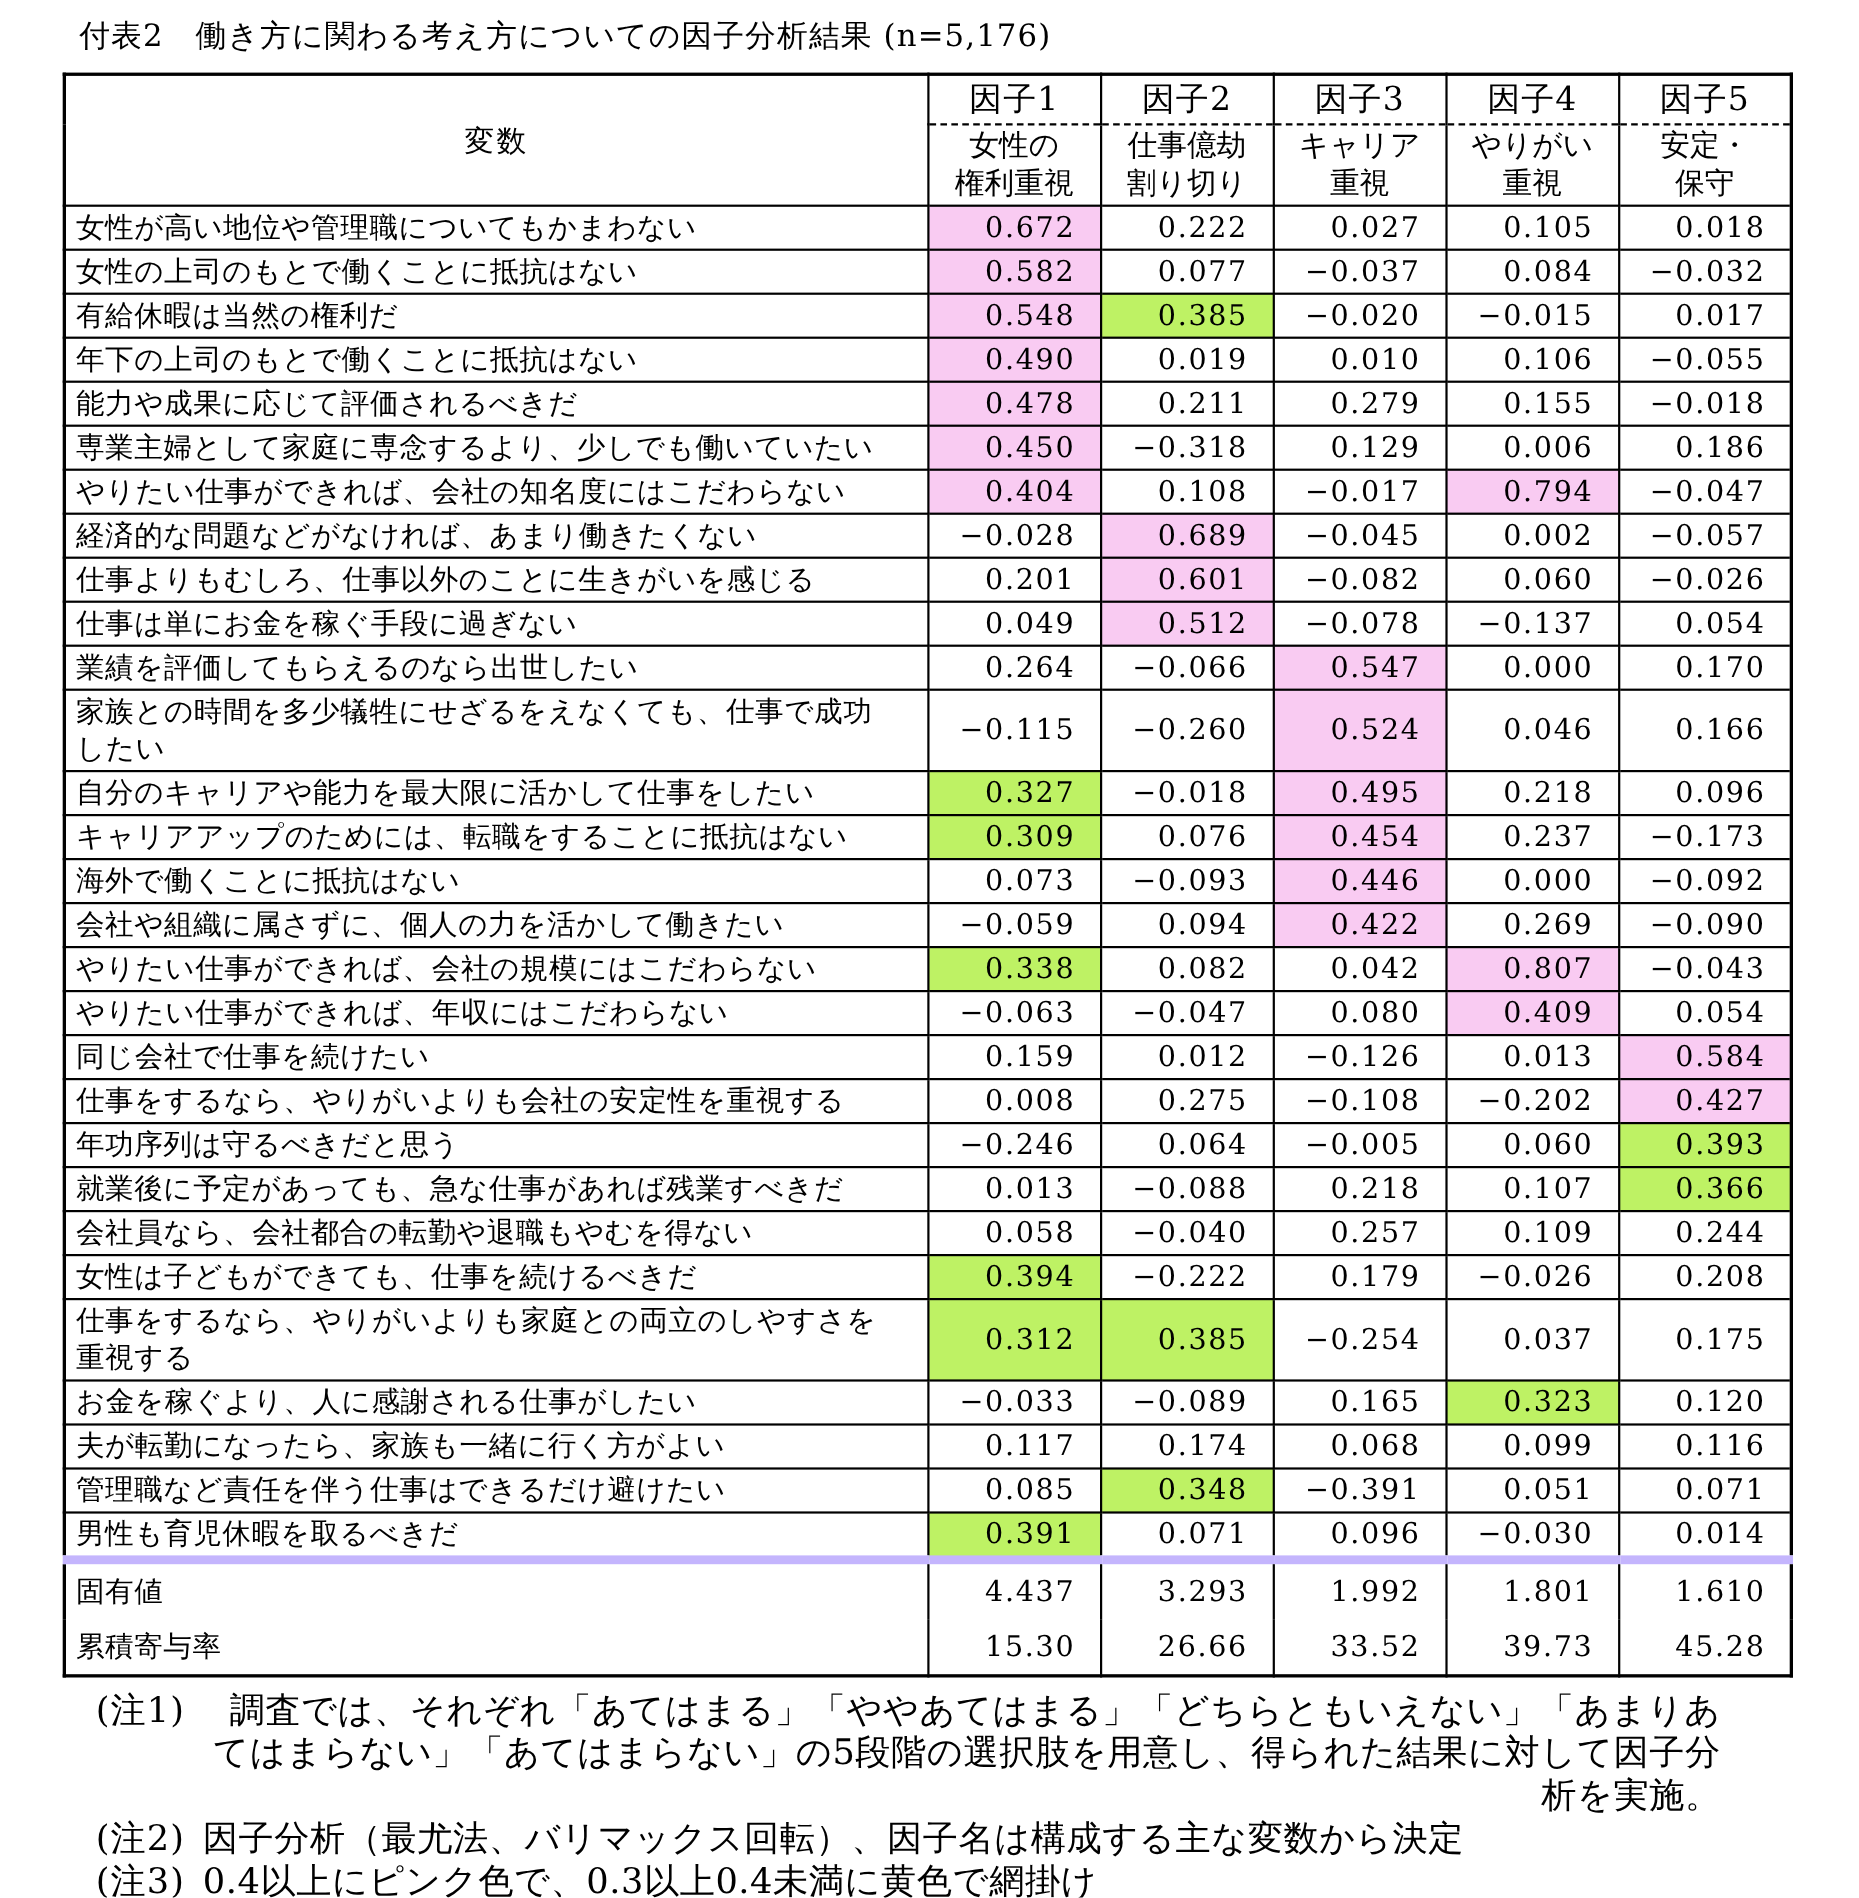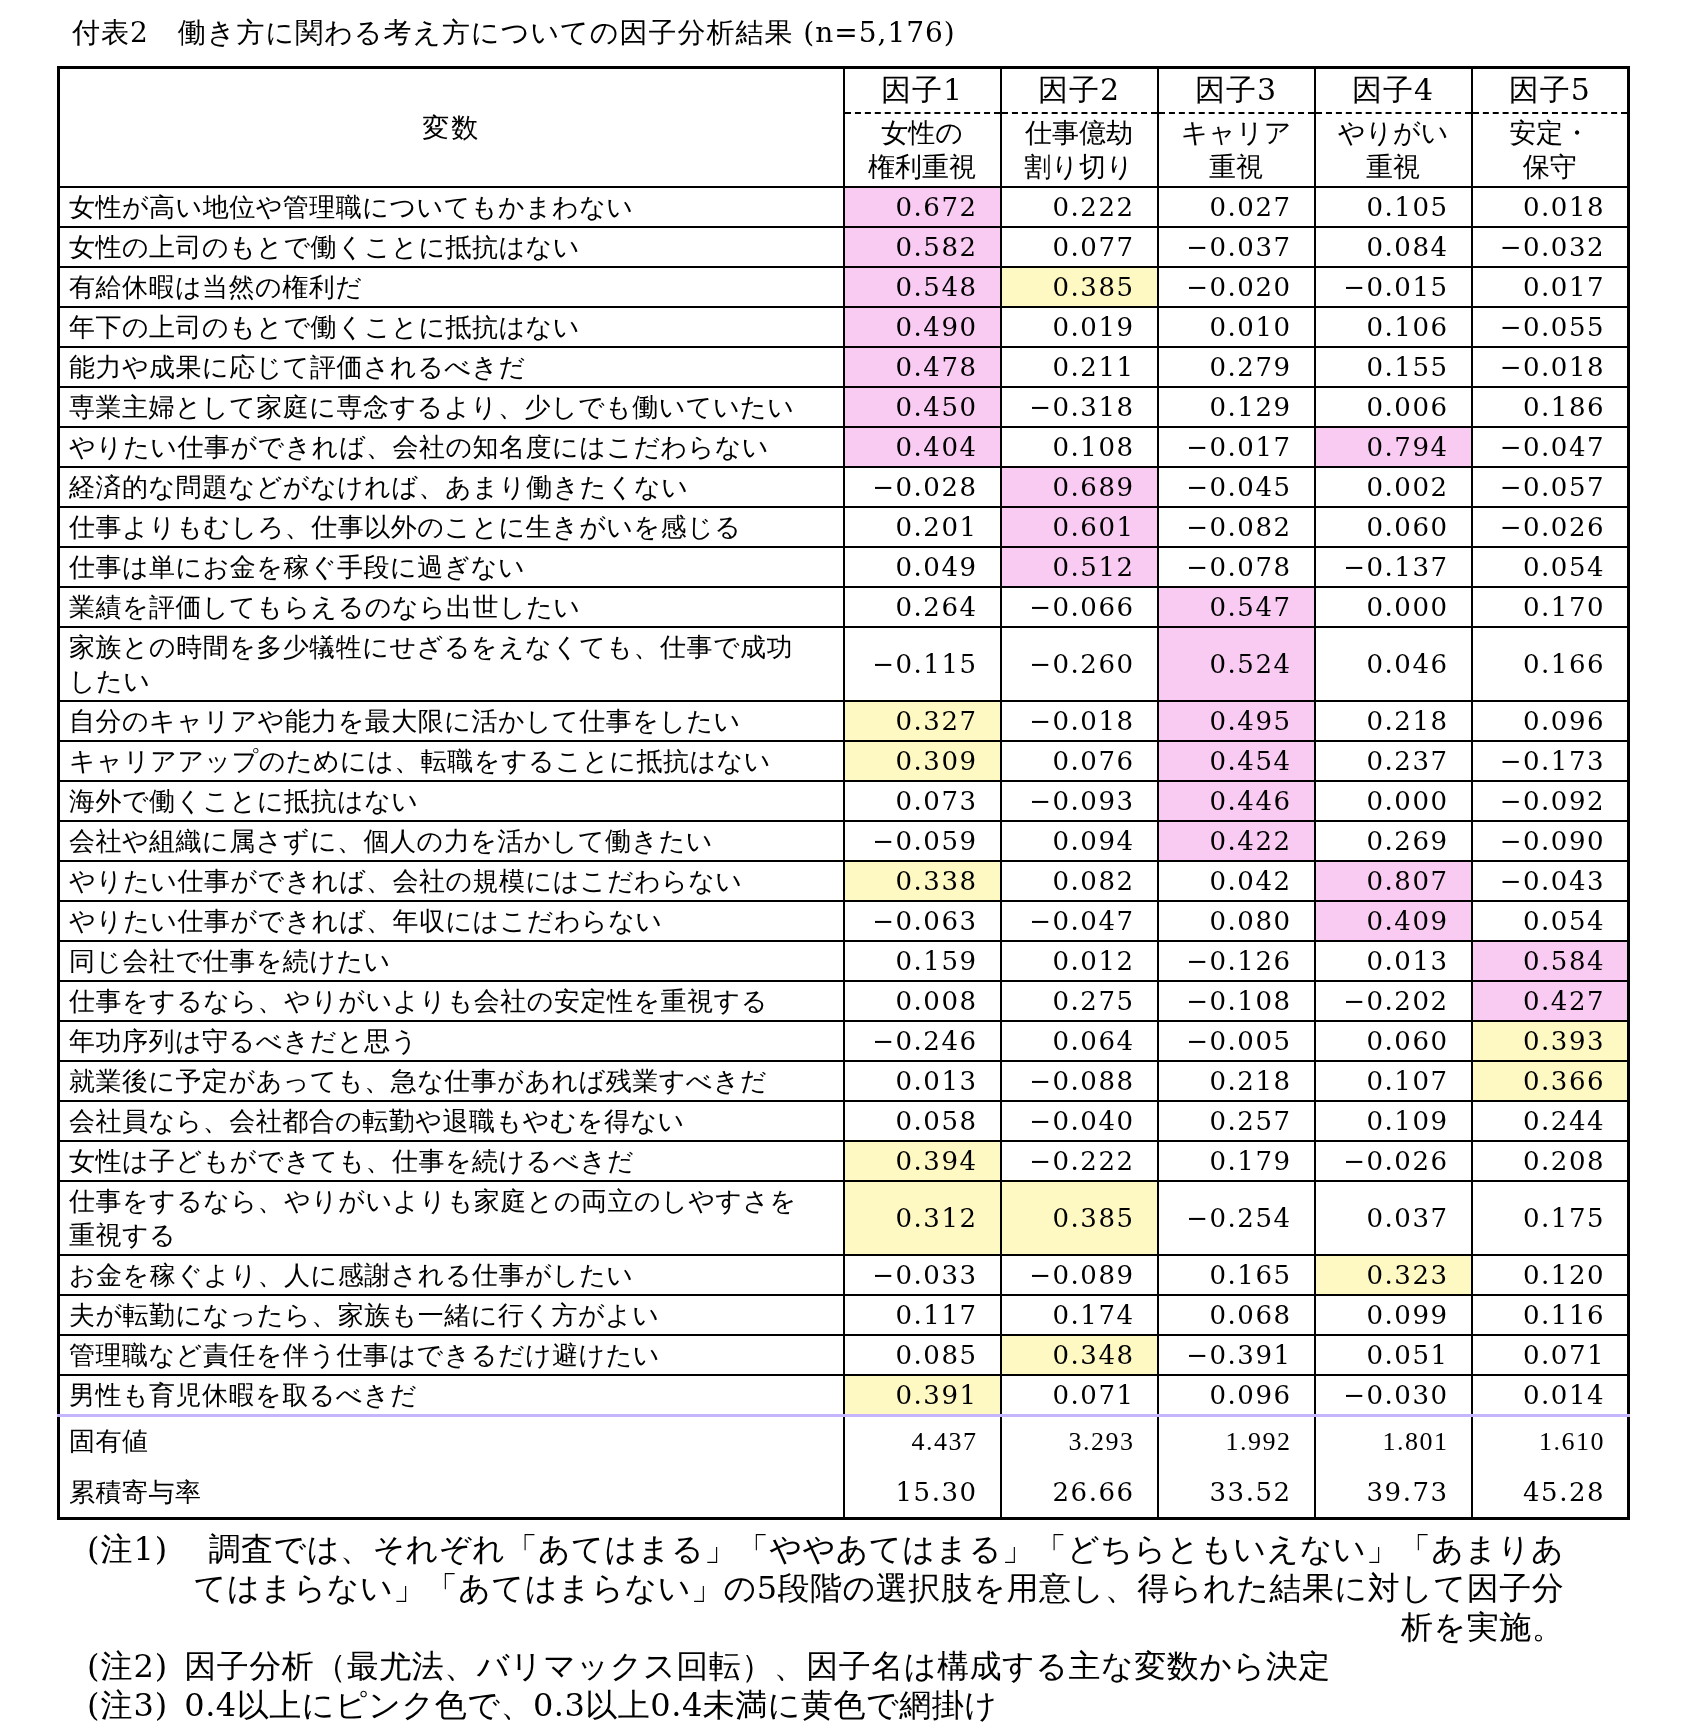--- a/index.html
+++ b/index.html
@@ -35,23 +35,23 @@
     font-size:26px;line-height:34px;
     padding:2px 4px 2px 9px;white-space:pre-line;
     letter-spacing:0.5px;
   }
   td.num{
     font-size:26px;text-align:right;padding-right:22px;
     letter-spacing:1.5px;white-space:nowrap;
   }
   tr.datarow{height:40px;}
   tr.eigen td{height:46px;border-top:none;border-bottom:none;}
-  tr.eigen-first td{border-top:3px solid #c4b5fd;font-family:Liberation Serif, serif;}
+  tr.eigen-first td{border-top:8px solid #c4b5fd;}
   td.hl-p{background:#f9cbf2;}
-  td.hl-y{background:#fef9c3;}
+  td.hl-y{background:#bef264;}
   .notes{margin:10px 0 0 30px;font-size:32px;line-height:39px;}
   .note{display:flex;align-items:flex-start;}
   .note-tag{flex:0 0 auto;white-space:nowrap;letter-spacing:1px;}
   .note-text{margin-left:16px;max-width:1380px;letter-spacing:0.5px;text-align:right;}
 </style>
 </head>
 <body>
 
 <div class="page">
 

